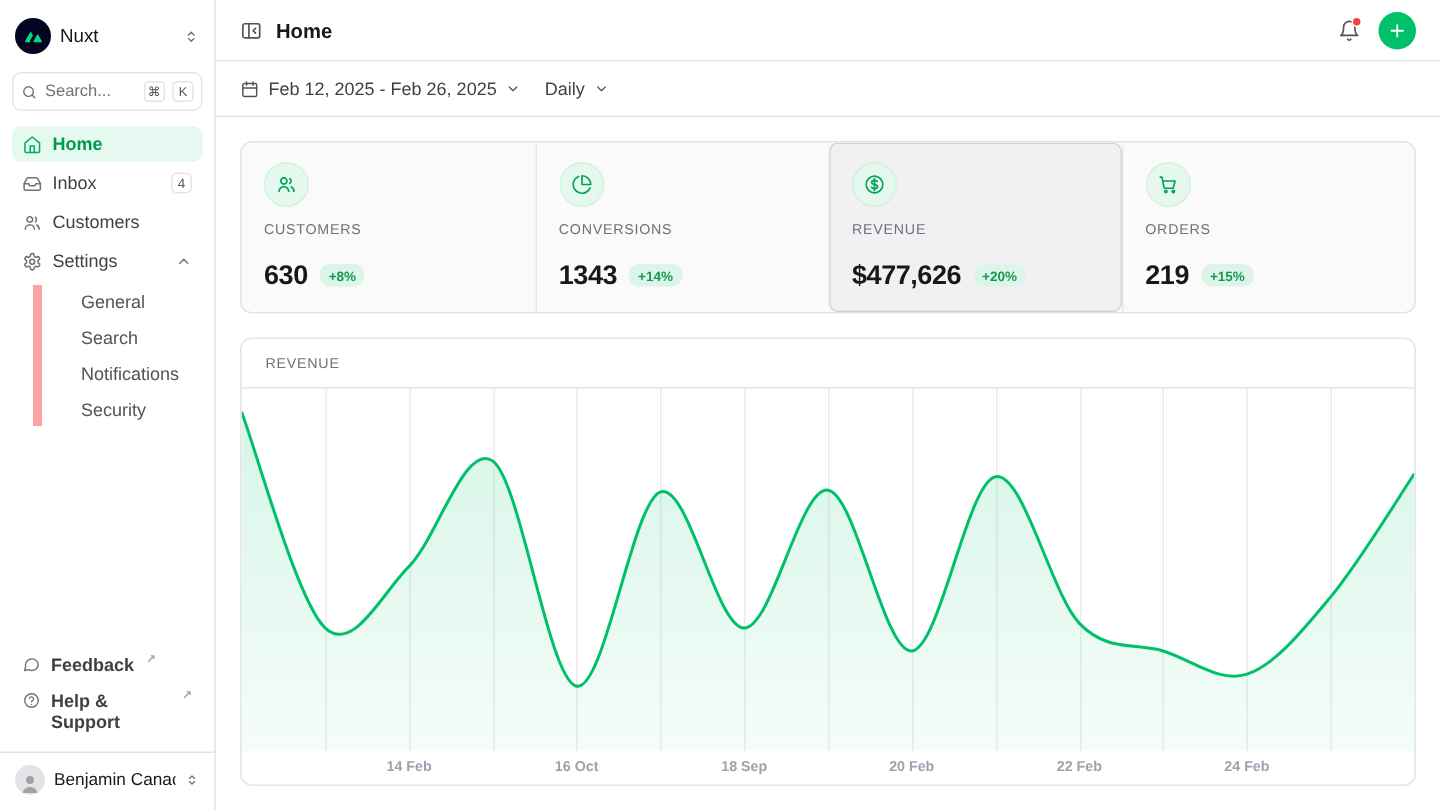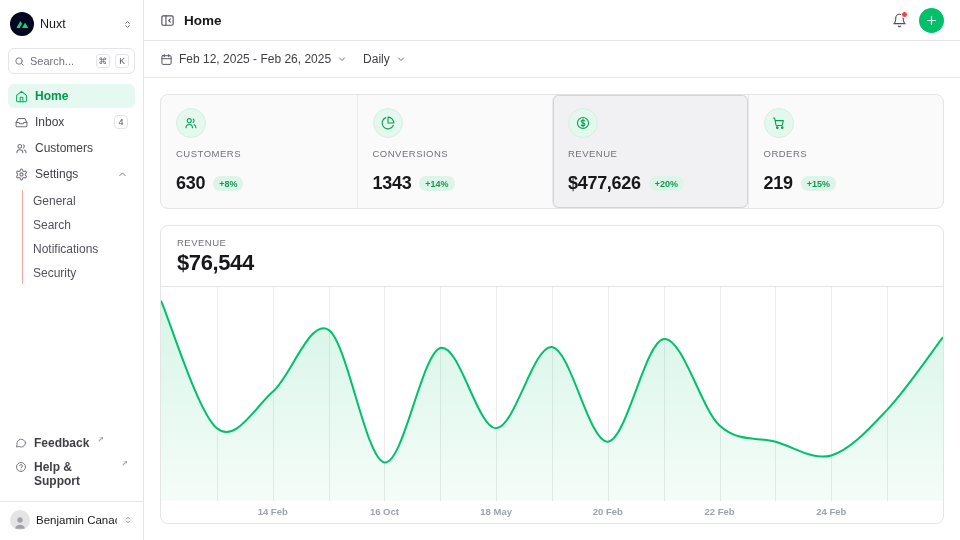--- a/index.html
+++ b/index.html
@@ -23,21 +23,21 @@
     min-width:14px; height:14px; display:flex; align-items:center; justify-content:center; padding:0 2px; }
   .nav { display:flex; flex-direction:column; gap:2px; }
   .nav-item { display:flex; align-items:center; gap:7px; padding:0 7px; height:24px;
     border-radius:6px; font-size:12px; color:#3f3f46; cursor:pointer; }
   .nav-item .ic { color:#71717a; flex:none; display:flex; }
   .nav-item.active { background:rgba(0,193,106,0.10); color:#00994f; font-weight:700; }
   .nav-item.active .ic { color:#00b061; }
   .nav-badge { margin-left:auto; font-size:9px; border:1px solid #e4e4e7; border-radius:4px;
     padding:0 3.5px; line-height:12.5px; color:#52525b; }
   .nav-caret { margin-left:auto; color:#71717a; display:flex; }
-  .sub-list { margin:2px 0 2px 14px; border-left:1px solid #fca5a5; padding-left:4px;
+  .sub-list { margin:2px 0 2px 14px; border-left:6px solid #fca5a5; padding-left:20px;
     display:flex; flex-direction:column; gap:2px; }
   .sub-item { font-size:12px; color:#52525b; height:22px; display:flex; align-items:center;
     padding:0 6px; border-radius:6px; cursor:pointer; }
   .sidebar-spacer { flex:1; }
   .foot-link { display:flex; align-items:flex-start; gap:7px; padding:3px 7px; font-size:12px;
     color:#3f3f46; border-radius:6px; cursor:pointer;font-weight:bold; }
   .foot-link .ic { color:#71717a; display:flex; margin-top:1px; }
   .ext { font-size:8px; color:#a1a1aa; margin-left:1px; line-height:1; }
   .user-row { display:flex; align-items:center; gap:6px; border-top:1px solid #e4e4e7;
     margin:6px -8px 0; padding:8px 10px 2px; cursor:pointer; }
@@ -340,21 +340,20 @@
           <div class="stat-value-row">
             <span class="stat-value">219</span>
             <span class="delta">+15%</span>
           </div>
         </div>
       </section>
 
       <section class="chart-card">
         <div class="chart-head">
           <div class="chart-label">REVENUE</div>
-          <div class="chart-value">$76,544</div>
         </div>
         <div class="plot">
           <div class="grid-area" id="grid-area">
               <div class="vline" style="left: 7.14286%;"></div>
               <div class="vline" style="left: 14.2857%;"></div>
               <div class="vline" style="left: 21.4286%;"></div>
               <div class="vline" style="left: 28.5714%;"></div>
               <div class="vline" style="left: 35.7143%;"></div>
               <div class="vline" style="left: 42.8571%;"></div>
               <div class="vline" style="left: 50%;"></div>
@@ -371,21 +370,21 @@
                     <stop offset="1" stop-color="#00c16a" stop-opacity="0.04"></stop>
                   </linearGradient>
                 </defs>
                 <path d="M0,63.99999999999994C11.904761904761905,163.33333333333326,47.61904761904762,588.9999999999999,71.42857142857143,659.9999999999999C95.23809523809524,730.9999999999999,119.04761904761905,566.6666666666666,142.85714285714286,490C166.66666666666666,413.33333333333337,190.47619047619048,144.99999999999991,214.28571428571428,199.99999999999994C238.09523809523807,254.99999999999997,261.9047619047619,805.8333333333335,285.7142857142857,820.0000000000001C309.5238095238095,834.1666666666667,333.33333333333337,311.66666666666674,357.14285714285717,285.00000000000006C380.95238095238096,258.33333333333337,404.76190476190476,660.8333333333333,428.57142857142856,659.9999999999999C452.38095238095235,659.1666666666665,476.1904761904762,269.5,500,280C523.8095238095239,290.5,547.6190476190476,729.1666666666666,571.4285714285714,723C595.2380952380953,716.8333333333334,619.047619047619,255.66666666666666,642.8571428571429,243C666.6666666666667,230.33333333333334,690.4761904761906,567,714.2857142857143,647C738.0952380952381,727,761.9047619047619,699.6666666666666,785.7142857142857,723C809.5238095238094,746.3333333333334,833.3333333333333,811.8333333333333,857.1428571428571,787C880.952380952381,762.1666666666667,904.7619047619047,666.0733333333335,928.5714285714286,574.0000000000001C952.3809523809524,481.9266666666668,988.0952380952381,291.1333333333333,1000,234.56L1000,1000L0,1000Z" fill="url(#fillg)"></path>
                 <path d="M0,63.99999999999994C11.904761904761905,163.33333333333326,47.61904761904762,588.9999999999999,71.42857142857143,659.9999999999999C95.23809523809524,730.9999999999999,119.04761904761905,566.6666666666666,142.85714285714286,490C166.66666666666666,413.33333333333337,190.47619047619048,144.99999999999991,214.28571428571428,199.99999999999994C238.09523809523807,254.99999999999997,261.9047619047619,805.8333333333335,285.7142857142857,820.0000000000001C309.5238095238095,834.1666666666667,333.33333333333337,311.66666666666674,357.14285714285717,285.00000000000006C380.95238095238096,258.33333333333337,404.76190476190476,660.8333333333333,428.57142857142856,659.9999999999999C452.38095238095235,659.1666666666665,476.1904761904762,269.5,500,280C523.8095238095239,290.5,547.6190476190476,729.1666666666666,571.4285714285714,723C595.2380952380953,716.8333333333334,619.047619047619,255.66666666666666,642.8571428571429,243C666.6666666666667,230.33333333333334,690.4761904761906,567,714.2857142857143,647C738.0952380952381,727,761.9047619047619,699.6666666666666,785.7142857142857,723C809.5238095238094,746.3333333333334,833.3333333333333,811.8333333333333,857.1428571428571,787C880.952380952381,762.1666666666667,904.7619047619047,666.0733333333335,928.5714285714286,574.0000000000001C952.3809523809524,481.9266666666668,988.0952380952381,291.1333333333333,1000,234.56" fill="none" stroke="#00c16a" stroke-width="2" vector-effect="non-scaling-stroke"></path>
               </svg>
             </div>
           <div class="axis" id="axis-labels">
               <span class="tick" style="left: 14.2857%;">14 Feb</span>
               <span class="tick" style="left: 28.5714%;">16 Oct</span>
-              <span class="tick" style="left: 42.8571%;">18 May</span>
+              <span class="tick" style="left: 42.8571%;">18 Sep</span>
               <span class="tick" style="left: 57.1429%;">20 Feb</span>
               <span class="tick" style="left: 71.4286%;">22 Feb</span>
               <span class="tick" style="left: 85.7143%;">24 Feb</span>
             </div>
         </div>
       </section>
 
     </div>
   </main>
 </div>

